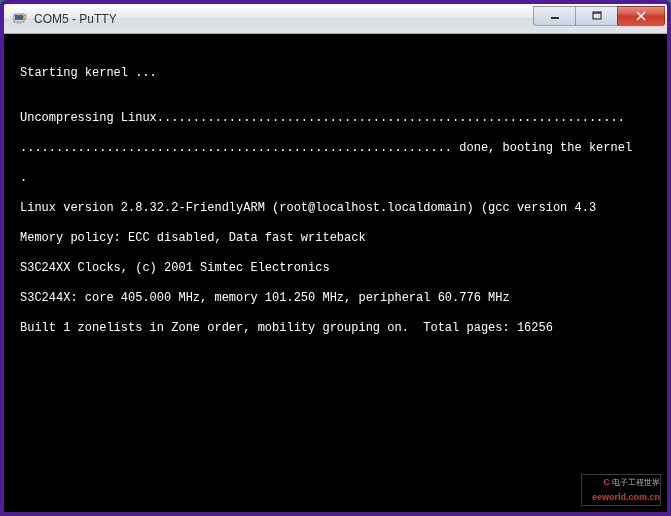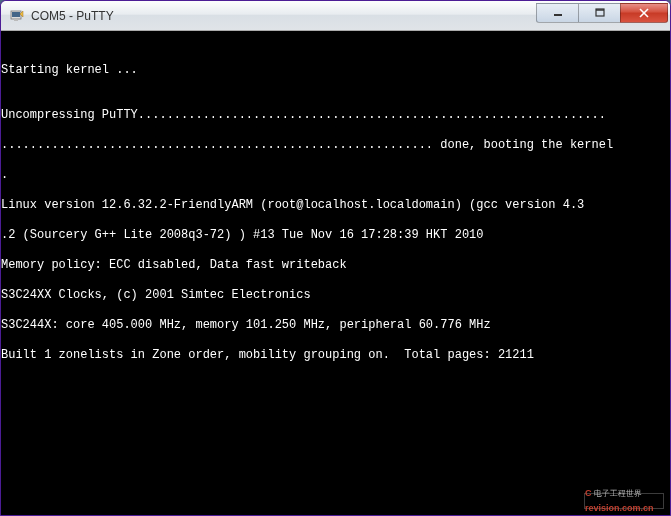--- a/index.html
+++ b/index.html
@@ -11,21 +11,21 @@
       font-family: Arial, sans-serif;
       background: #5a7a9a;
       width: 671px;
       height: 516px;
       overflow: hidden;
     }
     .window {
       width: 671px;
       height: 516px;
       background: #fff;
-      border: 1px solid #4c1d95;
+      border: 4px solid #4c1d95;
       border-radius: 6px 6px 0 0;
       box-shadow: 0 0 8px rgba(0,0,0,0.5);
       display: flex;
       flex-direction: column;
     }
     .titlebar {
       height: 30px;
       background: linear-gradient(to bottom, #fdfefe 0%, #e8ecf0 45%, #d9dfe5 50%, #e0e4e8 100%);
       border-bottom: 1px solid #aaa;
       border-radius: 6px 6px 0 0;
@@ -77,43 +77,43 @@
       border-radius: 0 0 3px 0;
       color: #fff;
     }
     .terminal {
       flex: 1;
       background: #000;
       color: #fff;
       font-family: "Courier New", monospace;
       font-size: 12px;
       line-height: 15px;
-      padding: 2px 0;
+      padding: 2px 16px;
       overflow: hidden;
       white-space: pre-wrap;
       word-break: break-all;
       position: relative;
     }
     .terminal .line {
       display: block;
     }
     .watermark {
       position: absolute;
       bottom: 6px;
       right: 6px;
       width: 80px;
-      height: 16px;
+      height: 32px;
       background: rgba(0,0,0,0.5);
       border: 1px solid rgba(120,120,120,0.5);
       color: #aaa;
       font-size: 9px;
       font-family: Arial;
       display: flex;
       flex-direction: column;
-      align-items: flex-start;
+      align-items: flex-end;
       justify-content: center;
     }
     .watermark .wm-top {
       color: #b0b0b0;
       font-size: 8px;
     }
     .watermark .wm-red {
       color: #c04030;
       font-weight: bold;
       font-size: 9px;
@@ -150,40 +150,39 @@
             <line x1="1" y1="1" x2="9" y2="9" stroke="#fff" stroke-width="1.6"></line>
             <line x1="9" y1="1" x2="1" y2="9" stroke="#fff" stroke-width="1.6"></line>
           </svg>
       </div>
     </div>
   </div>
   <div class="terminal">
 <span class="line"></span>
 <span class="line">Starting kernel ...</span>
 <span class="line"></span>
-<span class="line">Uncompressing PuTTY.................................................................</span>
+<span class="line">Uncompressing Linux.................................................................</span>
 <span class="line">............................................................ done, booting the kernel</span>
 <span class="line">.</span>
-<span class="line">Linux version 12.6.32.2-FriendlyARM (root@localhost.localdomain) (gcc version 4.3</span>
-<span class="line">.2 (Sourcery G++ Lite 2008q3-72) ) #13 Tue Nov 16 17:28:39 HKT 2010</span>
+<span class="line">Linux version 2.8.32.2-FriendlyARM (root@localhost.localdomain) (gcc version 4.3</span>
 <span class="line">Memory policy: ECC disabled, Data fast writeback</span>
 <span class="line">S3C24XX Clocks, (c) 2001 Simtec Electronics</span>
 <span class="line">S3C244X: core 405.000 MHz, memory 101.250 MHz, peripheral 60.776 MHz</span>
-<span class="line">Built 1 zonelists in Zone order, mobility grouping on.  Total pages: 21211</span>
+<span class="line">Built 1 zonelists in Zone order, mobility grouping on.  Total pages: 16256</span>
 
 
 
 
 
 
 
 
 
 
 
 
 
     <div class="watermark">
       <div class="wm-top"><span class="wm-red">C</span> 电子工程世界</div>
-      <div class="wm-red">revision.com.cn</div>
+      <div class="wm-red">eeworld.com.cn</div>
     </div>
   </div>
 </div>
 
 </body></html>

